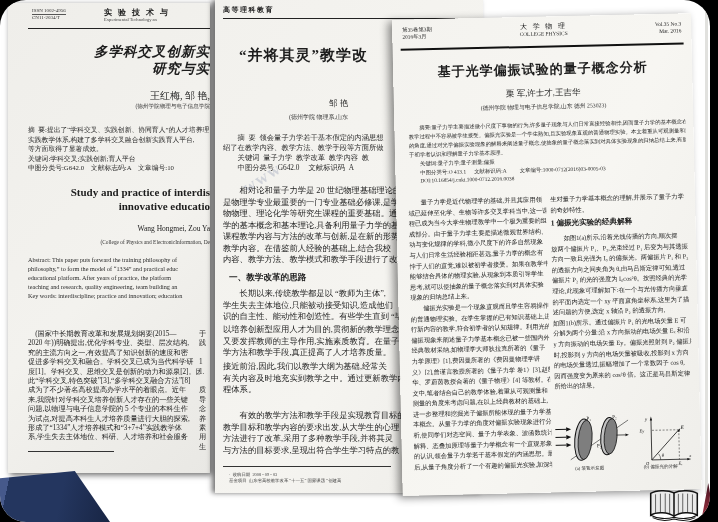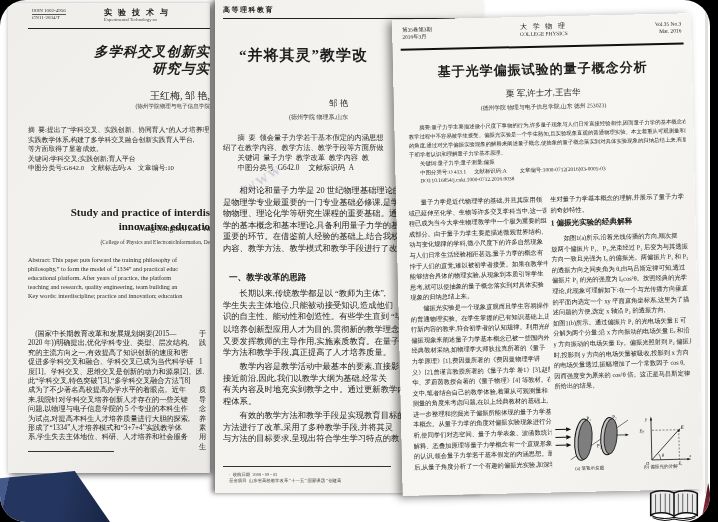--- a/index.html
+++ b/index.html
@@ -15,21 +15,21 @@
   .lp-issn{position:absolute;left:24px;top:5px;font-size:5px;line-height:6px;color:#333;}
   .lp-issn .issn2{border-top:.5px solid #555;}
   .lp-journal{position:absolute;left:96px;top:4px;font-size:8px;font-weight:bold;letter-spacing:2px;white-space:nowrap;}
   .lp-journal-en{position:absolute;left:96px;top:14px;font-size:4.6px;color:#444;white-space:nowrap;}
   .lp-rule{position:absolute;left:20px;right:0;top:25px;border-top:1px solid #222;}
   .lp-title{position:absolute;right:0;top:40px;width:100%;text-align:right;font-size:13.5px;font-weight:bold;line-height:17px;letter-spacing:1px;}
   .lp-title .tl{white-space:nowrap;font-style:italic;}
   .lp-authors{position:absolute;right:0;top:86px;font-size:10px;white-space:nowrap;margin-left:23px;}
   .lp-affil{position:absolute;right:0;top:100px;font-size:5.6px;color:#333;white-space:nowrap;}
   .lp-abs{position:absolute;left:20px;right:0;top:122px;font-size:6.8px;line-height:9.6px;color:#2a2a2a;}
-  .lp-etitle{position:absolute;right:0;top:182px;width:100%;text-align:right;font-size:11px;font-weight:bold;line-height:14px;margin-top:20px;}
+  .lp-etitle{position:absolute;right:0;top:182px;width:100%;text-align:right;font-size:11px;font-weight:bold;line-height:14px;}
   .lp-eauthors{position:absolute;right:0;top:221px;font-size:7.5px;white-space:nowrap;}
   .lp-eaffil{position:absolute;right:0;top:236px;font-size:5.4px;color:#333;white-space:nowrap;}
   .lp-eabs{position:absolute;left:20px;right:0;top:253px;font-size:6.2px;line-height:8.9px;color:#2a2a2a;}
   .lp-body{position:absolute;left:20px;right:10px;top:327px;font-size:7.2px;line-height:9.4px;}
   .lp-sliver{position:absolute;right:2px;top:327px;width:9px;font-size:7.2px;line-height:9.4px;}
   .lp-footrule{position:absolute;left:20px;top:448px;width:86px;border-top:1px solid #333;}
 
   
   .mid{left:215px;top:0;width:250px;height:493px;z-index:2;
        background:linear-gradient(120deg,#f2f1ed,#f5f4f0 60%,#edece8);box-shadow:-3px 0 5px rgba(0,0,0,.55);padding-left:18px;}
@@ -164,42 +164,43 @@
         <div class="tl">　　摘  要  领会量子力学若干基本假定的内涵思想</div>
         <div class="tl">绍了在教学内容、教学方法、教学手段等方面所做</div>
         <div class="tl">　　关键词  量子力学  教学改革  教学内容  教</div>
         <div class="tl">　　中图分类号  G642.0     文献标识码  A</div>
       </div>
     <div class="mp-b1 mp-body">
         <div class="tl">　　相对论和量子力学是 20 世纪物理基础理论的两</div>
         <div class="tl">是物理学专业最重要的一门专业基础必修课,是学</div>
         <div class="tl">物物理、理论化学等研究生课程的重要基础。通过</div>
         <div class="tl">学的基本概念和基本理论,具备利用量子力学的基</div>
-        <div class="tl">重要的环节。在借鉴前人经验的基础上,结合我校</div>
+        <div class="tl">课程教学内容与方法的改革与创新,是在新的形势</div>
+        <div class="tl">教学内容。在借鉴前人经验的基础上,结合我校</div>
         <div class="tl">内容、教学方法、教学模式和教学手段进行了改革</div>
       </div>
     <div class="mp-h1">一、教学改革的思路</div>
     <div class="mp-b2 mp-body">
         <div class="tl">　　长期以来,传统教学都是以 “教师为主体”,</div>
         <div class="tl">学生失去主体地位,只能被动接受知识,造成他们</div>
         <div class="tl">识的自主性、能动性和创造性。有些学生直到 “毕</div>
       </div>
     <div class="mp-b3 mp-body">
         <div class="tl">以培养创新型应用人才为目的,贯彻新的教学理念</div>
         <div class="tl">又要发挥教师的主导作用,实施素质教育。在量子</div>
         <div class="tl">学方法和教学手段,真正提高了人才培养质量。</div>
       </div>
     <div class="mp-b4 mp-body">
-        <div class="tl">　　教学内容是教学活动中最基本的要素,直接影</div>
         <div class="tl">接近前沿,因此,我们以教学大纲为基础,经常关</div>
         <div class="tl">有关内容及时地充实到教学之中。通过更新教学内</div>
         <div class="tl">程体系。</div>
       </div>
     <div class="mp-b5 mp-body">
         <div class="tl">　　有效的教学方法和教学手段是实现教育目标的</div>
+        <div class="tl">教学目标和教学内容的要求出发,从大学生的心理</div>
         <div class="tl">方法进行了改革,采用了多种教学手段,并将其灵</div>
         <div class="tl">与方法的目标要求,呈现出符合学生学习特点的教</div>
       </div>
     <div class="mp-footrule"></div>
     <div class="mp-foot">
         <div class="tl">·  收稿日期  2008 - 09 - 03</div>
         <div class="tl">基金项目  山东省高校教学改革 “十一五” 国家课题 “创建高</div>
       </div>
   </section>
 

